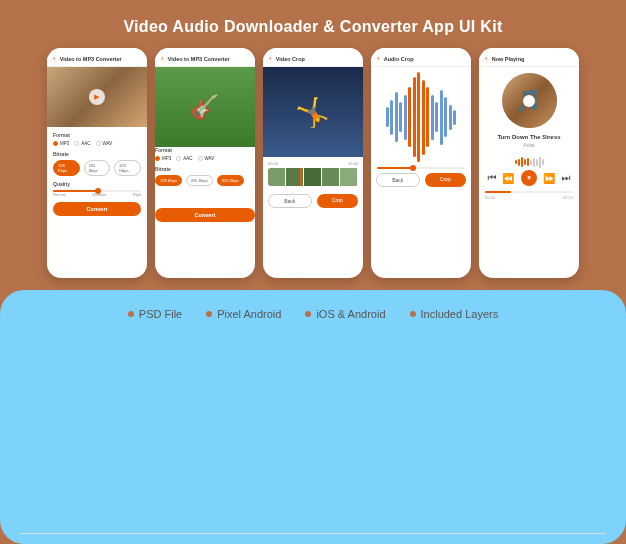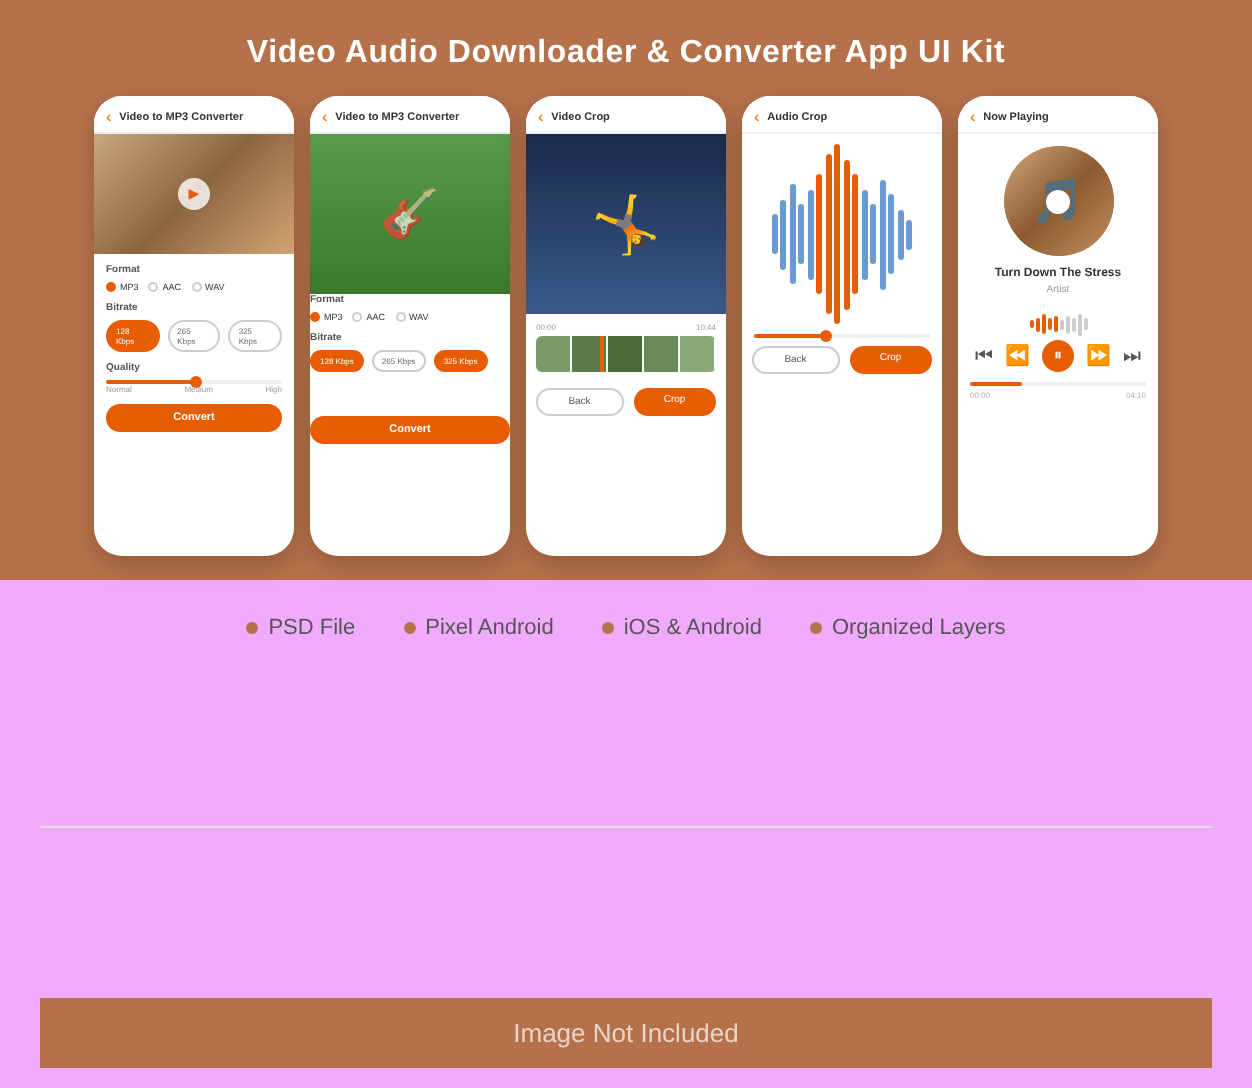--- a/index.html
+++ b/index.html
@@ -368,29 +368,30 @@
     .time-row {
       display: flex;
       justify-content: space-between;
       width: 100%;
       font-size: 4px;
       color: #aaa;
     }
 
     
     .bottom-section {
-      background: #f0abfc;
+      background: #7dd3fc;
       width: 100%;
       flex: 1;
       display: flex;
       flex-direction: column;
       align-items: center;
       justify-content: space-between;
       padding: 10px 20px;
       margin-top: 12px;
+      border-radius: 24px;
     }
 
     .features-row {
       display: flex;
       gap: 24px;
       align-items: center;
       justify-content: center;
       padding: 8px 0;
     }
 
@@ -652,18 +653,17 @@
     <div class="feature-item">
       <div class="feature-dot"></div>
       <span class="feature-text">Pixel Android</span>
     </div>
     <div class="feature-item">
       <div class="feature-dot"></div>
       <span class="feature-text">iOS &amp; Android</span>
     </div>
     <div class="feature-item">
       <div class="feature-dot"></div>
-      <span class="feature-text">Organized Layers</span>
+      <span class="feature-text">Included Layers</span>
     </div>
   </div>
   <div class="divider"></div>
-  <div class="image-not-included">Image Not Included</div>
 </div>
 
 </body></html>

